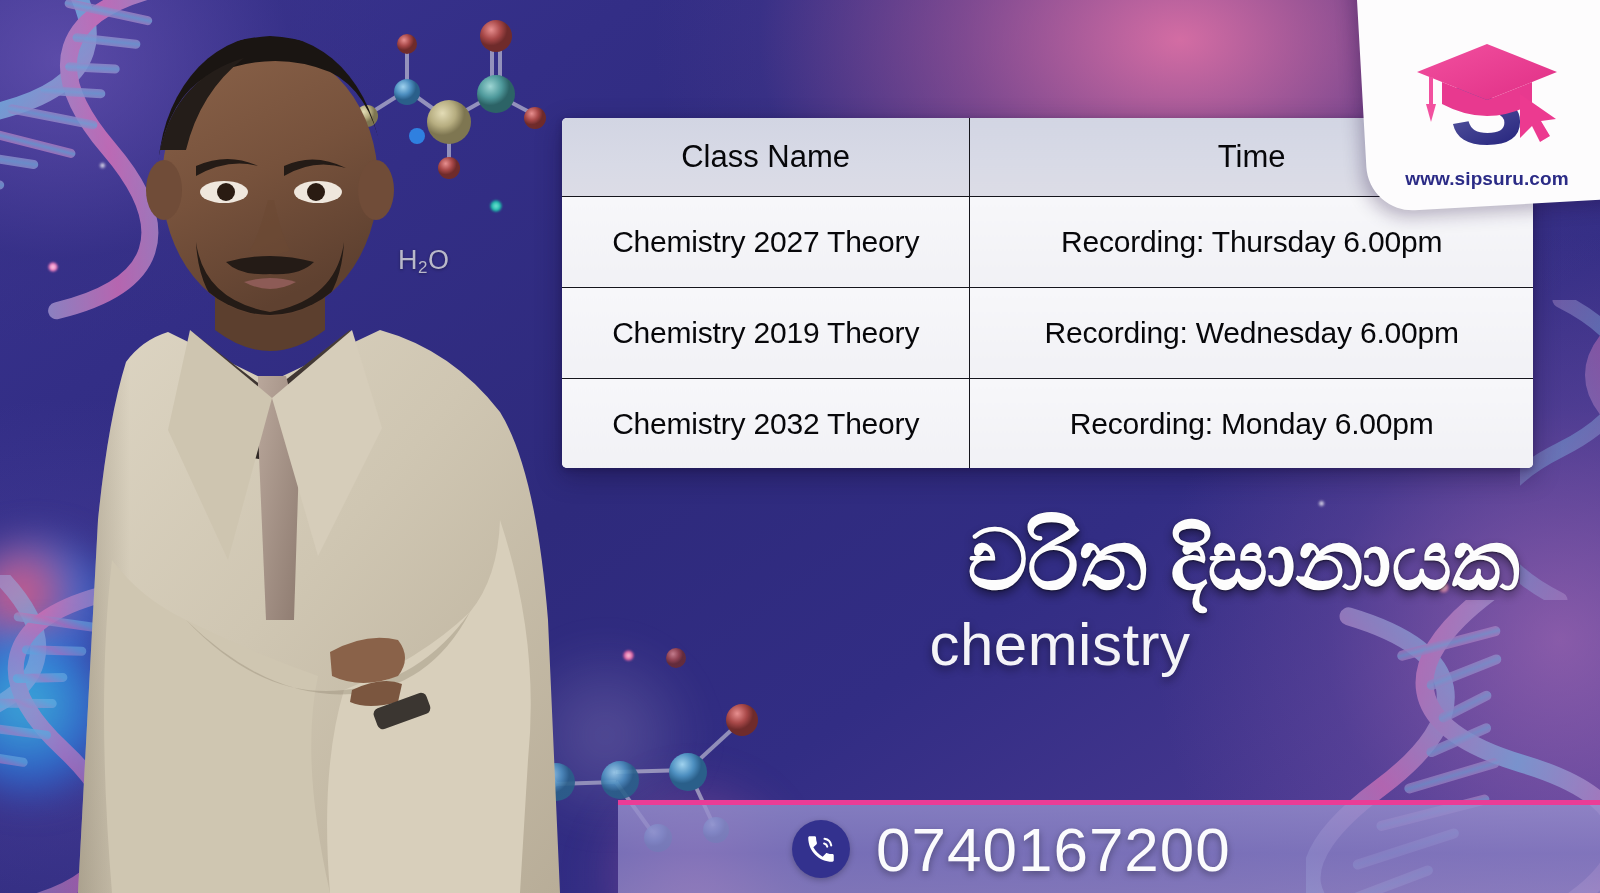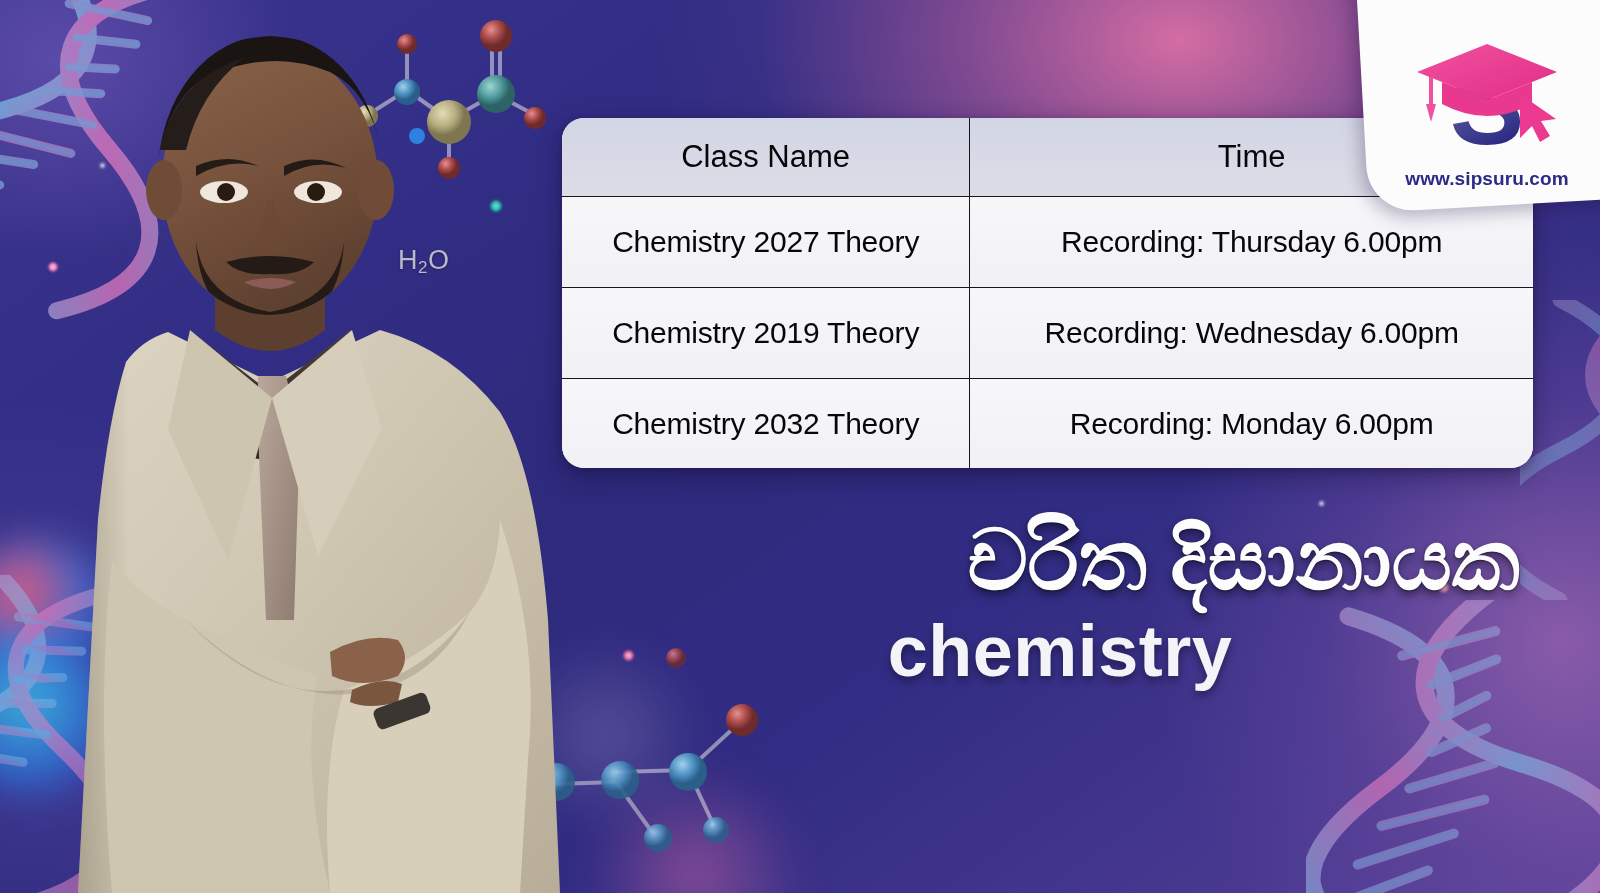--- a/index.html
+++ b/index.html
@@ -38,21 +38,21 @@
     text-shadow:0 1px 3px rgba(0,0,0,.35);
   }
   #h2o sub{ font-size:17px; vertical-align:-4px; }
 
   
   #portrait{ position:absolute; left:0px; top:0px; width:600px; height:893px; }
 
   
   #table-card{
     position:absolute; left:562px; top:118px; width:971px; height:350px;
-    border-radius:22px; overflow:hidden;
+    border-radius:5px; overflow:hidden;
     background:linear-gradient(160deg,#fdfdfe 0%,#f3f3f6 45%,#f6f2f4 100%);
     box-shadow:0 8px 26px rgba(20,10,50,.40), 0 2px 6px rgba(20,10,50,.28);
   }
   #table-card table{ width:100%; height:100%; border-collapse:collapse; table-layout:fixed; }
   #table-card th, #table-card td{
     border:1px solid #15151c; text-align:center; vertical-align:middle;
     color:#07070a; padding:4px 10px;
   }
   #table-card thead th{
     background:linear-gradient(180deg,#d2d5e3 0%,#d8dae6 60%,#dcdce6 100%);
@@ -94,21 +94,21 @@
     position:absolute; left:600px; top:516px; width:920px; text-align:center;
   }
   #teacher-name{
     font-family:"Liberation Sans", sans-serif;
     font-size:84px; line-height:1.07; font-weight:700; color:#fdfdfd;
     text-shadow:0 5px 10px rgba(0,0,0,.45), 0 1px 2px rgba(0,0,0,.5);
     white-space:nowrap;
     text-align:right;
   }
   #subject{
-    font-size:72px; font-weight:700; color:#f4f4f8; margin-top:4px;
+    font-size:60px; font-weight:400; color:#f4f4f8; margin-top:4px;
     text-shadow:0 4px 9px rgba(0,0,0,.42);
     letter-spacing:.5px;
   }
 
   
   #bottom-bar{
     position:absolute; left:618px; top:800px; width:982px; height:93px;
     background:linear-gradient(180deg, rgba(150,143,205,.80) 0%, rgba(136,128,196,.78) 55%, rgba(150,140,200,.74) 100%);
     border-top:5px solid #ea3c96;
     display:flex; align-items:center; padding-left:174px; gap:26px;
@@ -441,14 +441,26 @@
       </div>
       <div id="logo-url">www.sipsuru.com</div>
     </div>
   </div>
 
   <div id="name-block">
     <div id="teacher-name">චරිත දිසානායක</div>
     <div id="subject">chemistry</div>
   </div>
 
+  <div id="bottom-bar">
+    <div id="phone-badge">
+      <svg width="34" height="34" viewBox="0 0 24 24">
+        <path d="M6.6 10.8c1.4 2.8 3.8 5.1 6.6 6.6l2.2-2.2c.3-.3.7-.4 1-.2 1.1.4 2.3.6 3.6.6.6 0 1 .4 1 1V20c0 .6-.4 1-1 1C10.6 21 3 13.4 3 4c0-.6.4-1 1-1h3.5c.6 0 1 .4 1 1 0 1.2.2 2.4.6 3.6.1.4 0 .8-.2 1.1l-2.3 2.1z" fill="#ffffff"></path>
+        <g fill="none" stroke="#ffffff" stroke-width="1.5" stroke-linecap="round">
+          <path d="M14.5 4.8a5.6 5.6 0 0 1 4.7 4.7"></path>
+          <path d="M14.2 8.1a2.9 2.9 0 0 1 2.2 2.2"></path>
+        </g>
+      </svg>
+    </div>
+    <div id="phone-number">0740167200</div>
+  </div>
 
 </div>
 
 </body></html>

